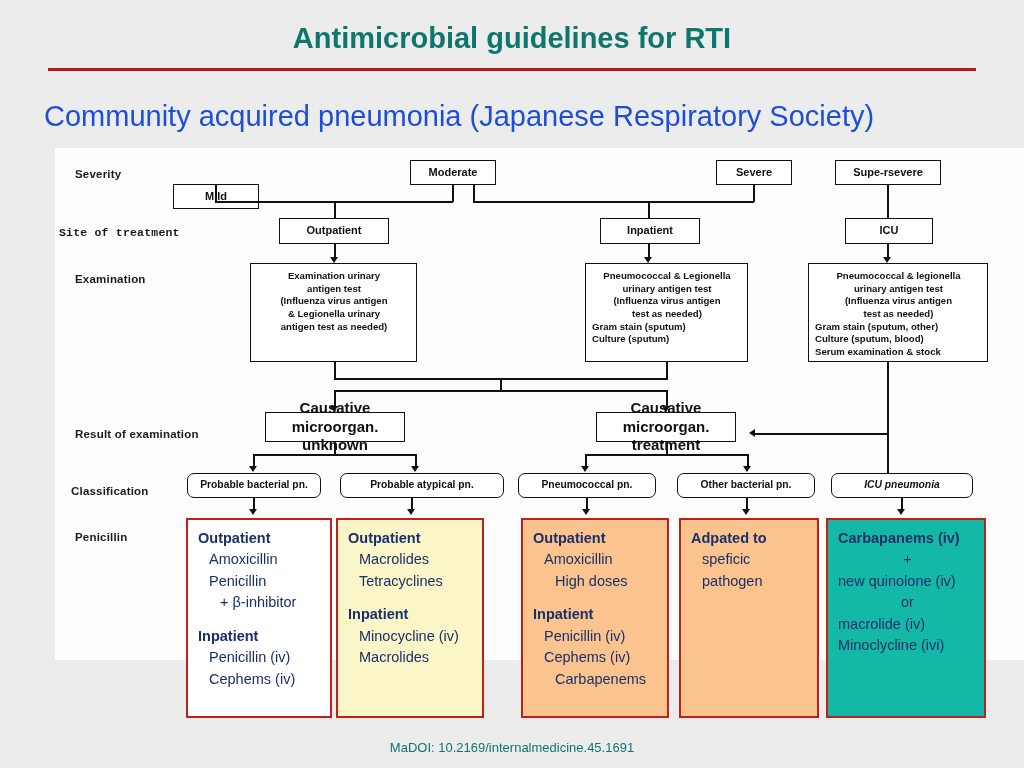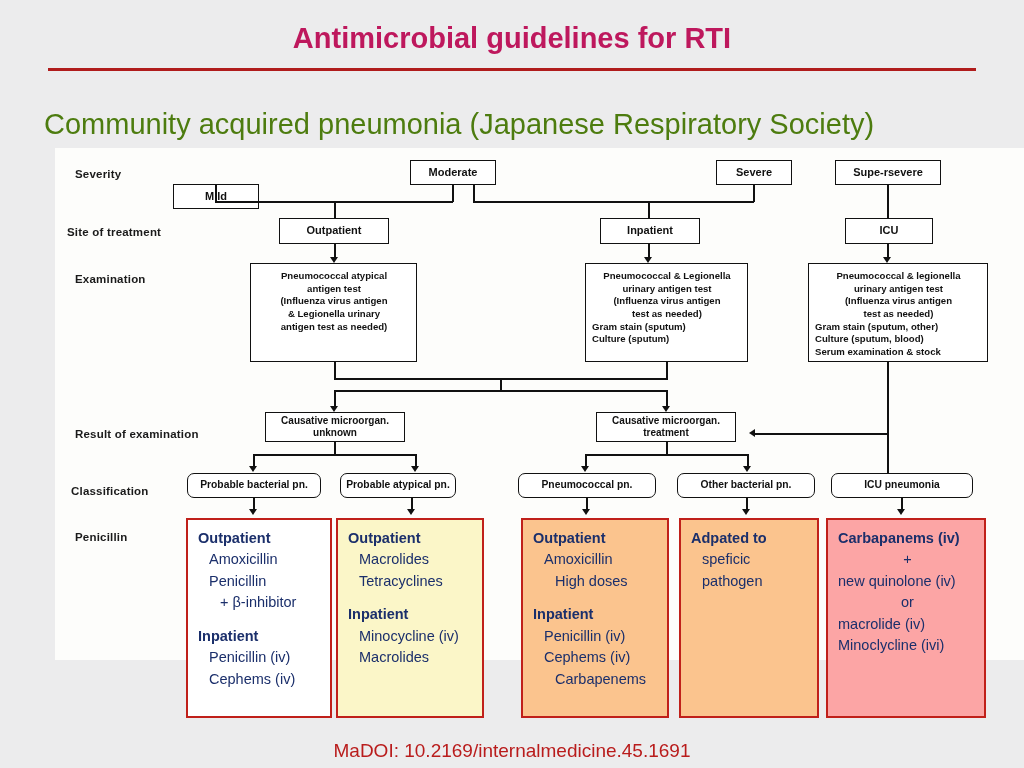--- a/index.html
+++ b/index.html
@@ -9,30 +9,30 @@
     font-family:"Liberation Sans", sans-serif;
     overflow:hidden;
     position:relative;
   }
   .slide{position:absolute;left:0;top:0;width:1024px;height:768px;}
 
   
   #title{
     position:absolute;left:0;top:22px;width:1024px;
     text-align:center;
-    font-size:29px;font-weight:bold;color:#be185d;
+    font-size:29px;font-weight:bold;color:#0f766e;
     letter-spacing:0px;
   }
   #title-rule{
     position:absolute;left:48px;top:68px;width:928px;height:3px;
     background:#b01c1c;
   }
   #subtitle{
-    position:absolute;left:44px;top:108px;width:980px;
-    font-size:29px;color:#4d7c0f;
+    position:absolute;left:44px;top:100px;width:980px;
+    font-size:29px;color:#1d4ed8;
     white-space:nowrap;
   }
 
   
   #panel{
     position:absolute;left:55px;top:148px;width:945px;height:512px;
     background:#fdfdfb;
     padding-left:41px;
   }
   #panel-inner{position:absolute;left:0;top:0;width:945px;height:512px;}
@@ -56,21 +56,21 @@
     line-height:1.25;
   }
   .bx.exam{
     align-items:flex-start;justify-content:flex-start;
     text-align:left;
     font-size:9.6px;font-weight:bold;line-height:1.32;
     padding:6px 5px 4px 6px;
   }
   .bx.exam .ctr{width:100%;text-align:center;}
   .bx.rnd{border-radius:7px;font-size:10.3px;}
-  .bx.res{font-size:10px;justify-content:center;}
+  .bx.res{font-size:15px;justify-content:center;}
 
   
   .ln{position:absolute;background:#111;}
   .vl{width:1.6px;}
   .hl{height:1.6px;}
   .arw{
     position:absolute;width:0;height:0;
     border-left:4.5px solid transparent;
     border-right:4.5px solid transparent;
     border-top:6px solid #111;
@@ -94,37 +94,37 @@
   }
   .tcard .hd{font-weight:bold;}
   .tcard .it{padding-left:11px;}
   .tcard .it2{padding-left:22px;}
   .tcard .ctr{text-align:center;}
   .tcard .gap{height:12px;}
 
   #footer{
     position:absolute;left:0;top:740px;width:1024px;
     text-align:center;
-    font-size:19px;color:#b91c1c;
+    font-size:13px;color:#0f766e;
   }
 </style>
 </head>
 <body>
 
 <div class="slide">
 
   <div id="title">Antimicrobial guidelines for RTI</div>
   <div id="title-rule"></div>
   <div id="subtitle">Community acquired pneumonia (Japanese Respiratory Society)</div>
 
   <div id="panel">
     <div id="panel-inner">
 
       <div class="rowlabel" style="left:20px;top:20px;">Severity</div>
-      <div class="rowlabel" style="left:12px;top:78px;">Site of treatment</div>
+      <div class="rowlabel" style="left:4px;top:78px;font-family:Liberation Mono, monospace;">Site of treatment</div>
       <div class="rowlabel" style="left:20px;top:125px;">Examination</div>
       <div class="rowlabel" style="left:20px;top:280px;">Result of examination</div>
       <div class="rowlabel" style="left:16px;top:337px;">Classification</div>
       <div class="rowlabel" style="left:20px;top:383px;">Penicillin</div>
 
       <div class="bx" style="left:118px;top:12px;width:86px;height:25px;margin-top:24px;">Mild</div>
       <div class="bx" style="left:355px;top:12px;width:86px;height:25px;">Moderate</div>
       <div class="bx" style="left:661px;top:12px;width:76px;height:25px;">Severe</div>
       <div class="bx" style="left:780px;top:12px;width:106px;height:25px;">Supe-rsevere</div>
 
@@ -146,21 +146,21 @@
 
       <div class="ln vl" style="left:279px;top:96px;height:15px;"></div>
       <div class="arw" style="left:275px;top:109px;"></div>
       <div class="ln vl" style="left:593px;top:96px;height:15px;"></div>
       <div class="arw" style="left:589px;top:109px;"></div>
       <div class="ln vl" style="left:832px;top:96px;height:15px;"></div>
       <div class="arw" style="left:828px;top:109px;"></div>
 
       <div class="bx exam" style="left:195px;top:115px;width:167px;height:99px;">
         <div style="width:100%;">
-          <div class="ctr">Pneumococcal atypical</div>
+          <div class="ctr">Examination urinary</div>
           <div class="ctr">antigen test</div>
           <div class="ctr">(Influenza virus antigen</div>
           <div class="ctr">&amp; Legionella urinary</div>
           <div class="ctr">antigen test as needed)</div>
         </div>
       </div>
 
       <div class="bx exam" style="left:530px;top:115px;width:163px;height:99px;">
         <div style="width:100%;">
           <div class="ctr">Pneumococcal &amp; Legionella</div>
@@ -219,24 +219,24 @@
       <div class="arw" style="left:356px;top:318px;"></div>
 
       <div class="ln vl" style="left:611px;top:294px;height:13px;"></div>
       <div class="ln hl" style="left:530px;top:306px;width:163px;"></div>
       <div class="ln vl" style="left:530px;top:306px;height:14px;"></div>
       <div class="arw" style="left:526px;top:318px;"></div>
       <div class="ln vl" style="left:692px;top:306px;height:14px;"></div>
       <div class="arw" style="left:688px;top:318px;"></div>
 
       <div class="bx rnd" style="left:132px;top:325px;width:134px;height:25px;">Probable bacterial pn.</div>
-      <div class="bx rnd" style="left:285px;top:325px;width:116px;height:25px;border-radius:7px;">Probable atypical pn.</div>
+      <div class="bx rnd" style="left:285px;top:325px;width:164px;height:25px;border-radius:7px;">Probable atypical pn.</div>
       <div class="bx rnd" style="left:463px;top:325px;width:138px;height:25px;">Pneumococcal pn.</div>
       <div class="bx rnd" style="left:622px;top:325px;width:138px;height:25px;">Other bacterial pn.</div>
-      <div class="bx rnd" style="left:776px;top:325px;width:142px;height:25px;">ICU pneumonia</div>
+      <div class="bx rnd" style="left:776px;top:325px;width:142px;height:25px;font-style:italic;">ICU pneumonia</div>
 
       <div class="ln vl" style="left:198px;top:350px;height:13px;"></div>
       <div class="arw" style="left:194px;top:361px;"></div>
       <div class="ln vl" style="left:356px;top:350px;height:13px;"></div>
       <div class="arw" style="left:352px;top:361px;"></div>
       <div class="ln vl" style="left:531px;top:350px;height:13px;"></div>
       <div class="arw" style="left:527px;top:361px;"></div>
       <div class="ln vl" style="left:691px;top:350px;height:13px;"></div>
       <div class="arw" style="left:687px;top:361px;"></div>
       <div class="ln vl" style="left:846px;top:350px;height:13px;"></div>
@@ -276,21 +276,21 @@
     <div class="it">Cephems (iv)</div>
     <div class="it2">Carbapenems</div>
   </div>
 
   <div class="tcard" id="tc3" style="left:679px;top:518px;width:140px;height:200px;background:#fbc48e;">
     <div class="hd">Adpated to</div>
     <div class="it">speficic</div>
     <div class="it">pathogen</div>
   </div>
 
-  <div class="tcard" id="tc4" style="left:826px;top:518px;width:160px;height:200px;background:#fca5a5;">
+  <div class="tcard" id="tc4" style="left:826px;top:518px;width:160px;height:200px;background:#14b8a6;">
     <div class="hd">Carbapanems (iv)</div>
     <div class="ctr">+</div>
     <div>new quinolone (iv)</div>
     <div class="ctr">or</div>
     <div>macrolide (iv)</div>
     <div>Minoclycline (ivi)</div>
   </div>
 
   <div id="footer">MaDOI: 10.2169/internalmedicine.45.1691</div>
 

